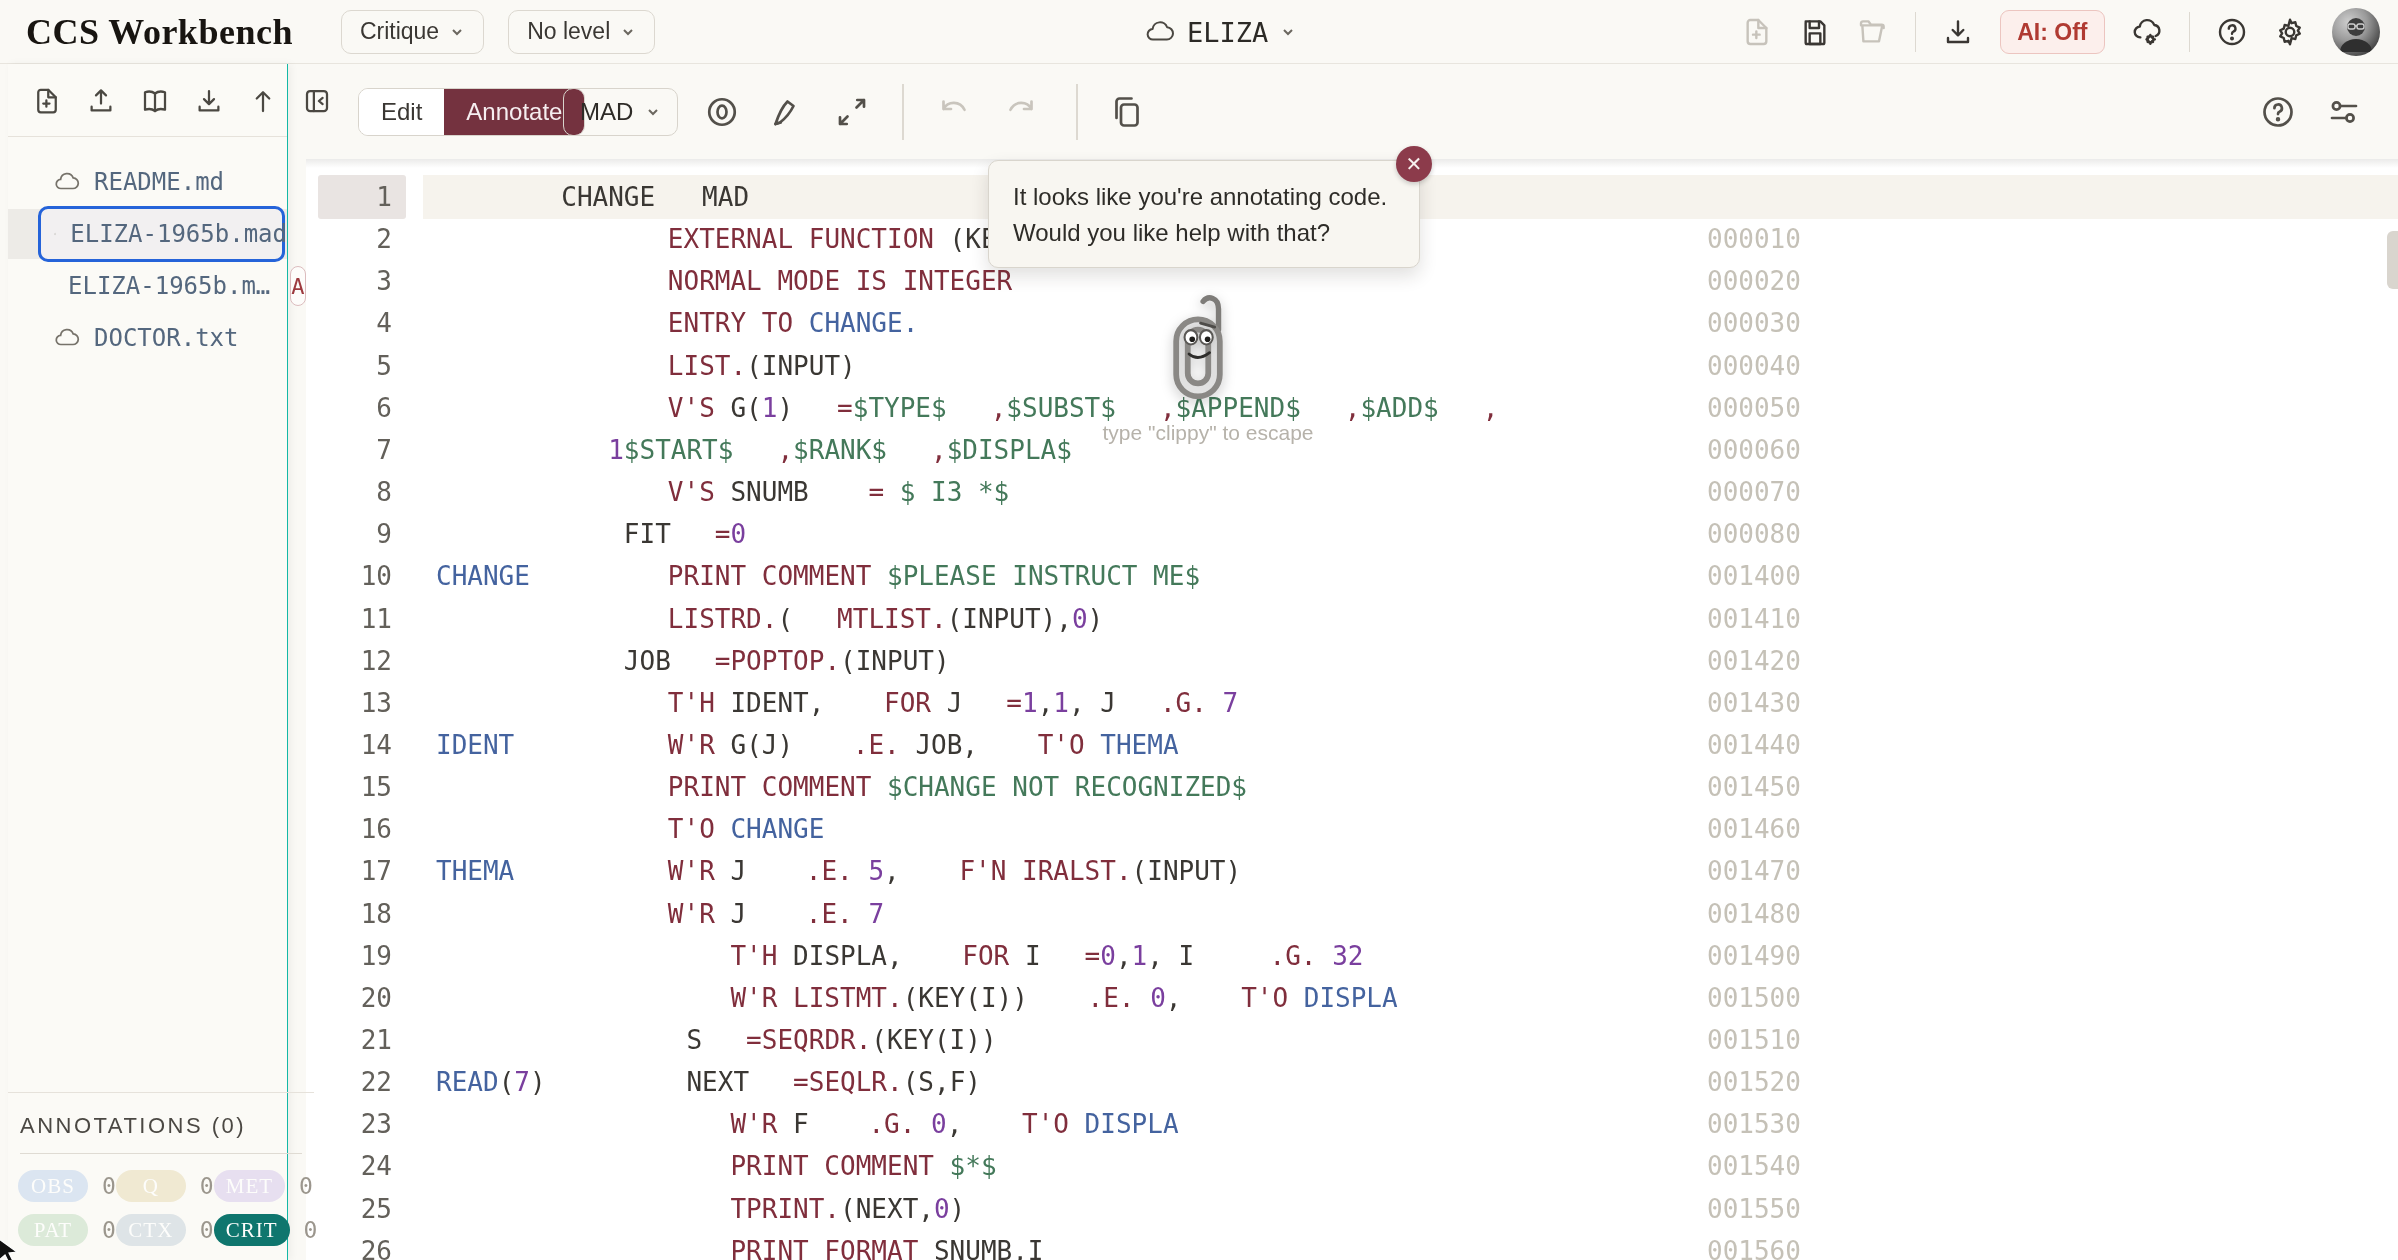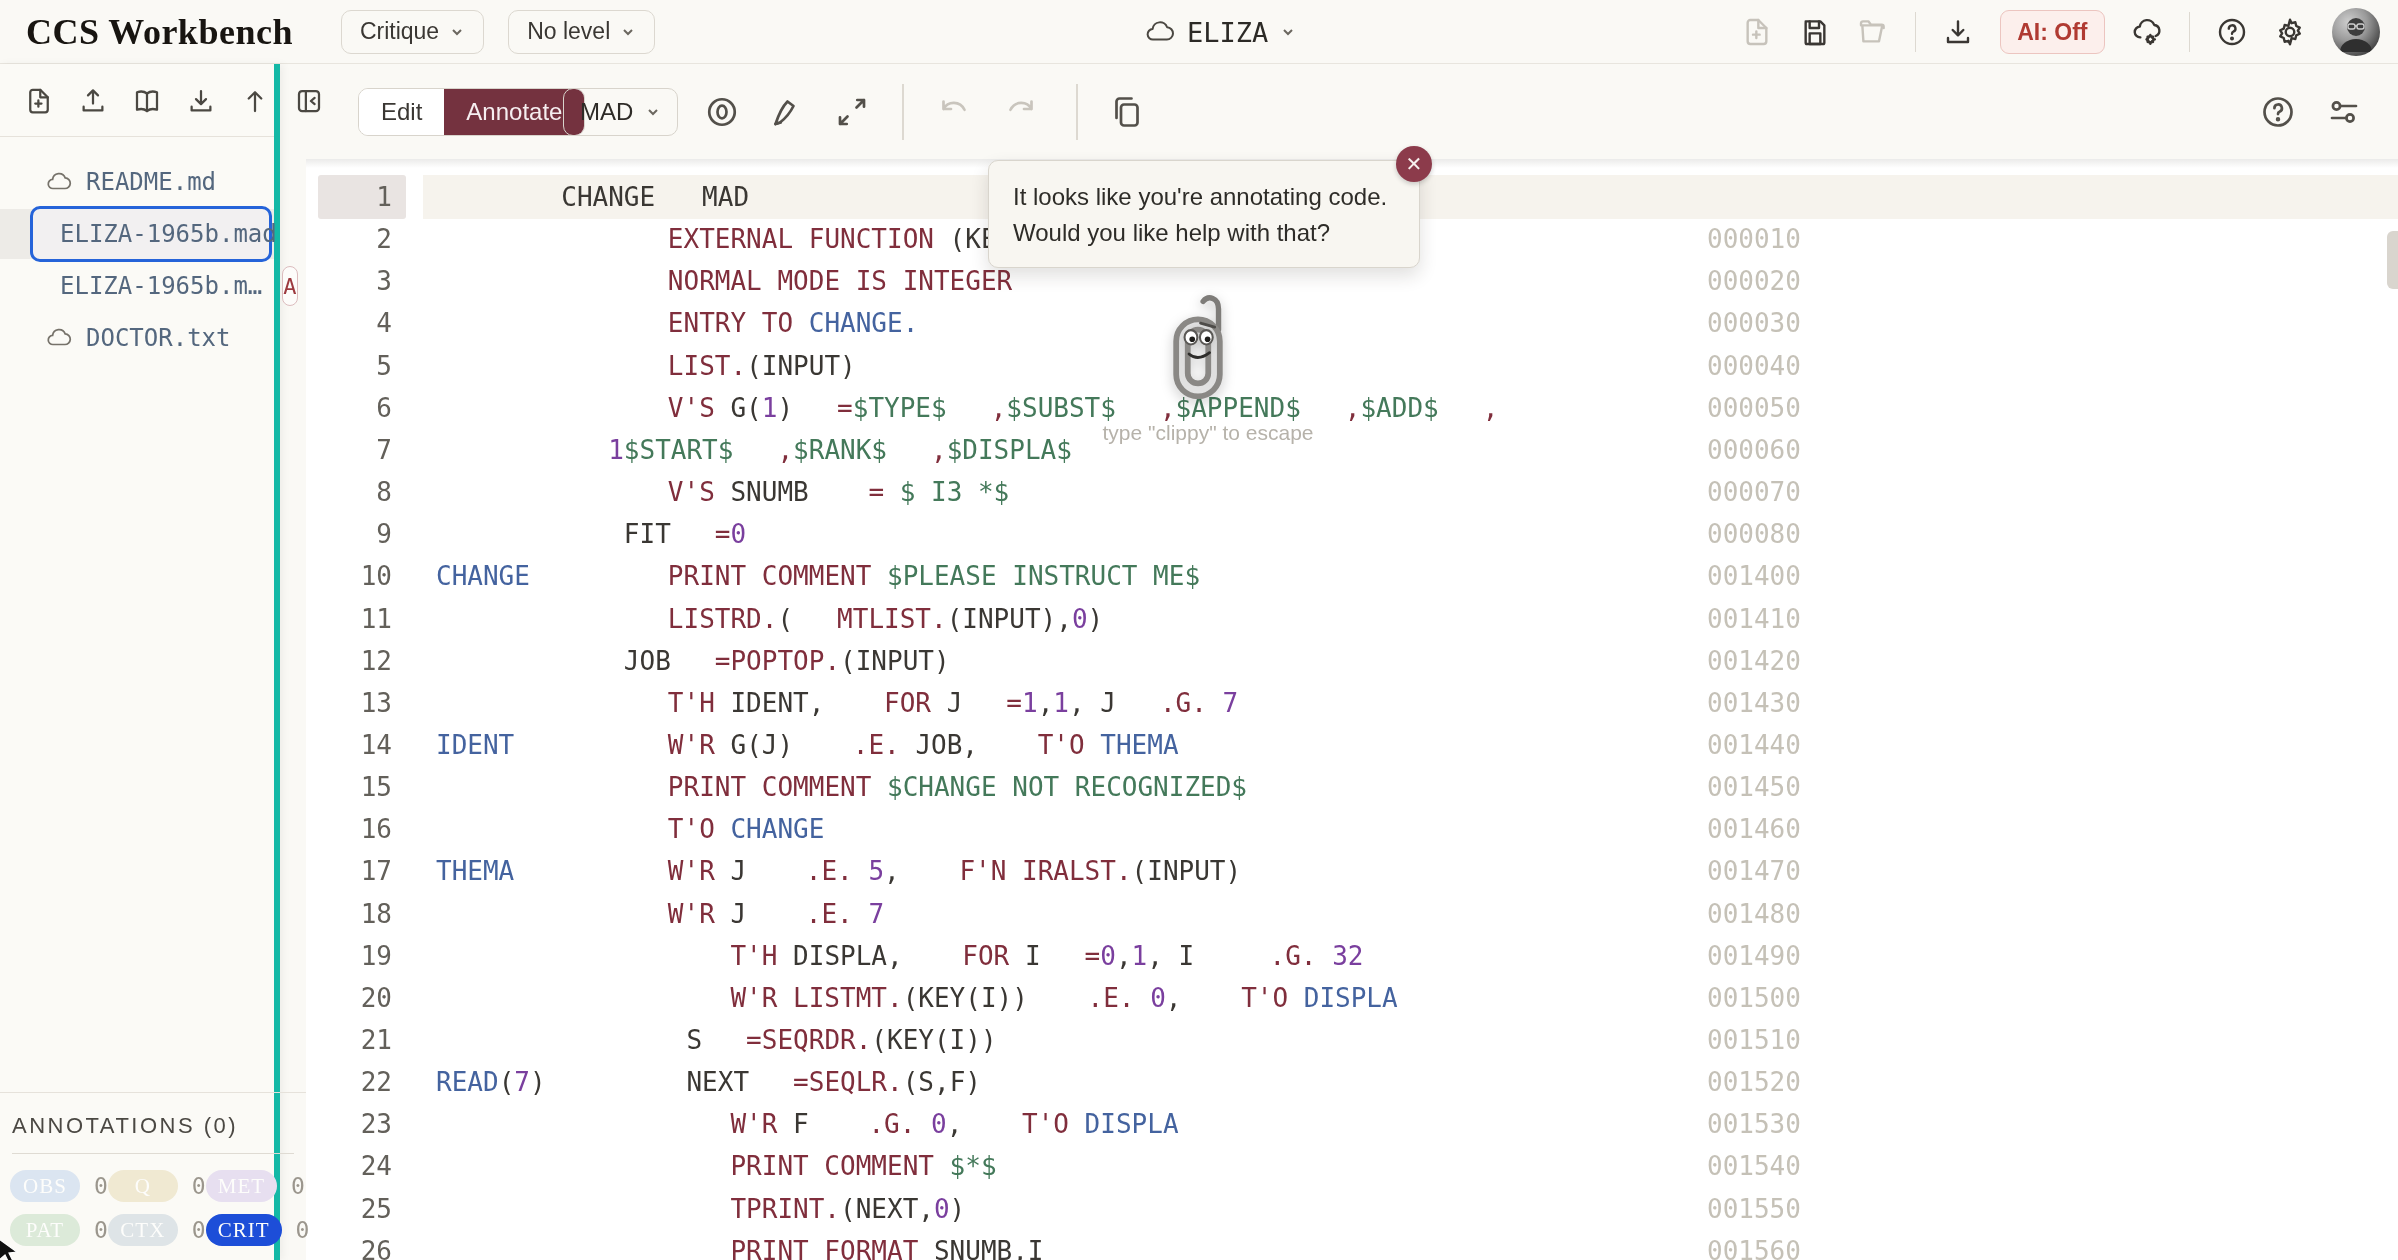--- a/index.html
+++ b/index.html
@@ -28,22 +28,22 @@
   .icon-btn.dim svg { stroke:#c7c3bb; }
   .vdiv { width:1.5px; height:40px; background:#ddd9d1; }
   .ai-chip { height:44px; padding:0 16px; border-radius:9px; background:#fcefec;
              border:1.5px solid #ecc5c0; color:#b03a32; font-size:23px; font-weight:700;
              display:flex; align-items:center; cursor:pointer; }
   .avatar { width:48px; height:48px; border-radius:50%; overflow:hidden; cursor:pointer;
             background:radial-gradient(circle at 35% 30%, #cfcfcf 0%, #9a9a9a 40%, #4c4c4c 75%, #2e2e2e 100%); position:relative; }
   .avatar svg { position:absolute; left:0; top:0; width:48px; height:48px; }
 
   
-  .sidebar { position:absolute; left:0; top:64px; width:280px; height:1196px; background:#fbfaf6;
-             border-right:6px solid #14b8a6; box-shadow:3px 0 8px rgba(0,0,0,.05); z-index:3; }
+  .sidebar { position:absolute; left:8px; top:64px; width:280px; height:1196px; background:#fbfaf6;
+             border-right:1px solid #14b8a6; box-shadow:3px 0 8px rgba(0,0,0,.05); z-index:3; }
   .side-icons { display:flex; align-items:center; gap:24px; padding:22px 0 20px 24px; }
   .side-icons .icon-btn svg { width:30px; height:30px; stroke:#4b4842; }
   .side-div { height:1px; background:#e6e2db; }
   .file-list { padding:18px 0 0 0; }
   .file-row { position:relative; display:flex; align-items:center; gap:14px; height:50px;
               margin:2px 0; padding-left:46px; cursor:pointer; }
   .file-row .cloud { width:26px; height:26px; stroke:#76726a; stroke-width:1.6; fill:none; }
   .file-name { font-family:"DejaVu Sans Mono", monospace; font-size:24px; color:#54677e; white-space:nowrap; }
   .file-row.selected { background:#edebe7; }
   .file-row.selected::after { content:""; position:absolute; left:30px; right:2px; top:-3px; bottom:-3px;
@@ -295,21 +295,21 @@
           </div>
           <div class="ann-cell">
             <span class="pill" style="background: rgb(220, 234, 217);">PAT</span>
             <span class="pill-count">0</span>
           </div>
           <div class="ann-cell">
             <span class="pill" style="background: rgb(222, 228, 231);">CTX</span>
             <span class="pill-count">0</span>
           </div>
           <div class="ann-cell">
-            <span class="pill" style="background: #1d4ed8;">CRIT</span>
+            <span class="pill" style="background: #0f766e;">CRIT</span>
             <span class="pill-count">0</span>
           </div>
         </div>
     </div>
   </aside>
 
   <main class="editor">
     <div class="toolbar">
       <div class="segmented">
         <div class="seg edit">Edit</div>

